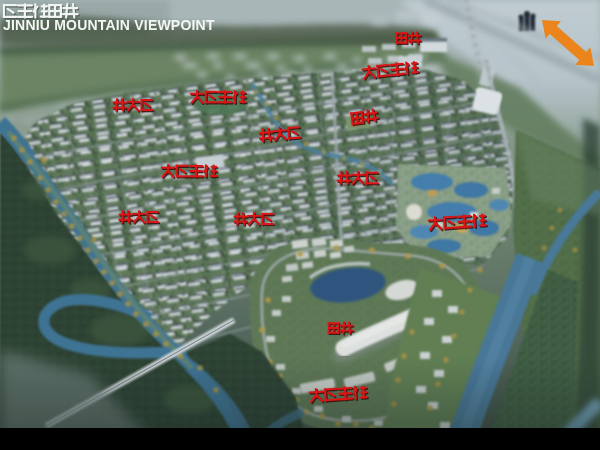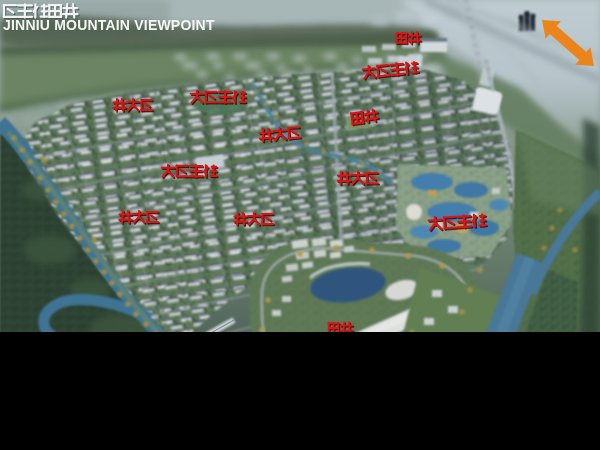--- a/index.html
+++ b/index.html
@@ -1,13 +1,13 @@
 <!DOCTYPE html>
 <html><head><meta charset="utf-8">
-<style>html,body{margin:0;padding:0;background:#000}#stage{width:600px;height:332px;overflow:hidden;position:relative;filter:blur(0.4px) saturate(0.96)}</style>
+<style>html,body{margin:0;padding:0;background:#000}#stage{width:600px;height:428px;overflow:hidden;position:relative;filter:blur(0.4px) saturate(0.96)}</style>
 </head><body>
 <div id="stage">
 <svg width="600" height="450" viewBox="0 0 600 450">
 <defs>
 <linearGradient id="sky" x1="0" y1="0" x2="0" y2="1">
  <stop offset="0" stop-color="#b3bfbf"></stop>
           <stop offset="0.13" stop-color="#aab8b5"></stop>
  <stop offset="0.24" stop-color="#93a595"></stop>
           <stop offset="0.45" stop-color="#758b72"></stop>
  <stop offset="0.72" stop-color="#55695c"></stop>

